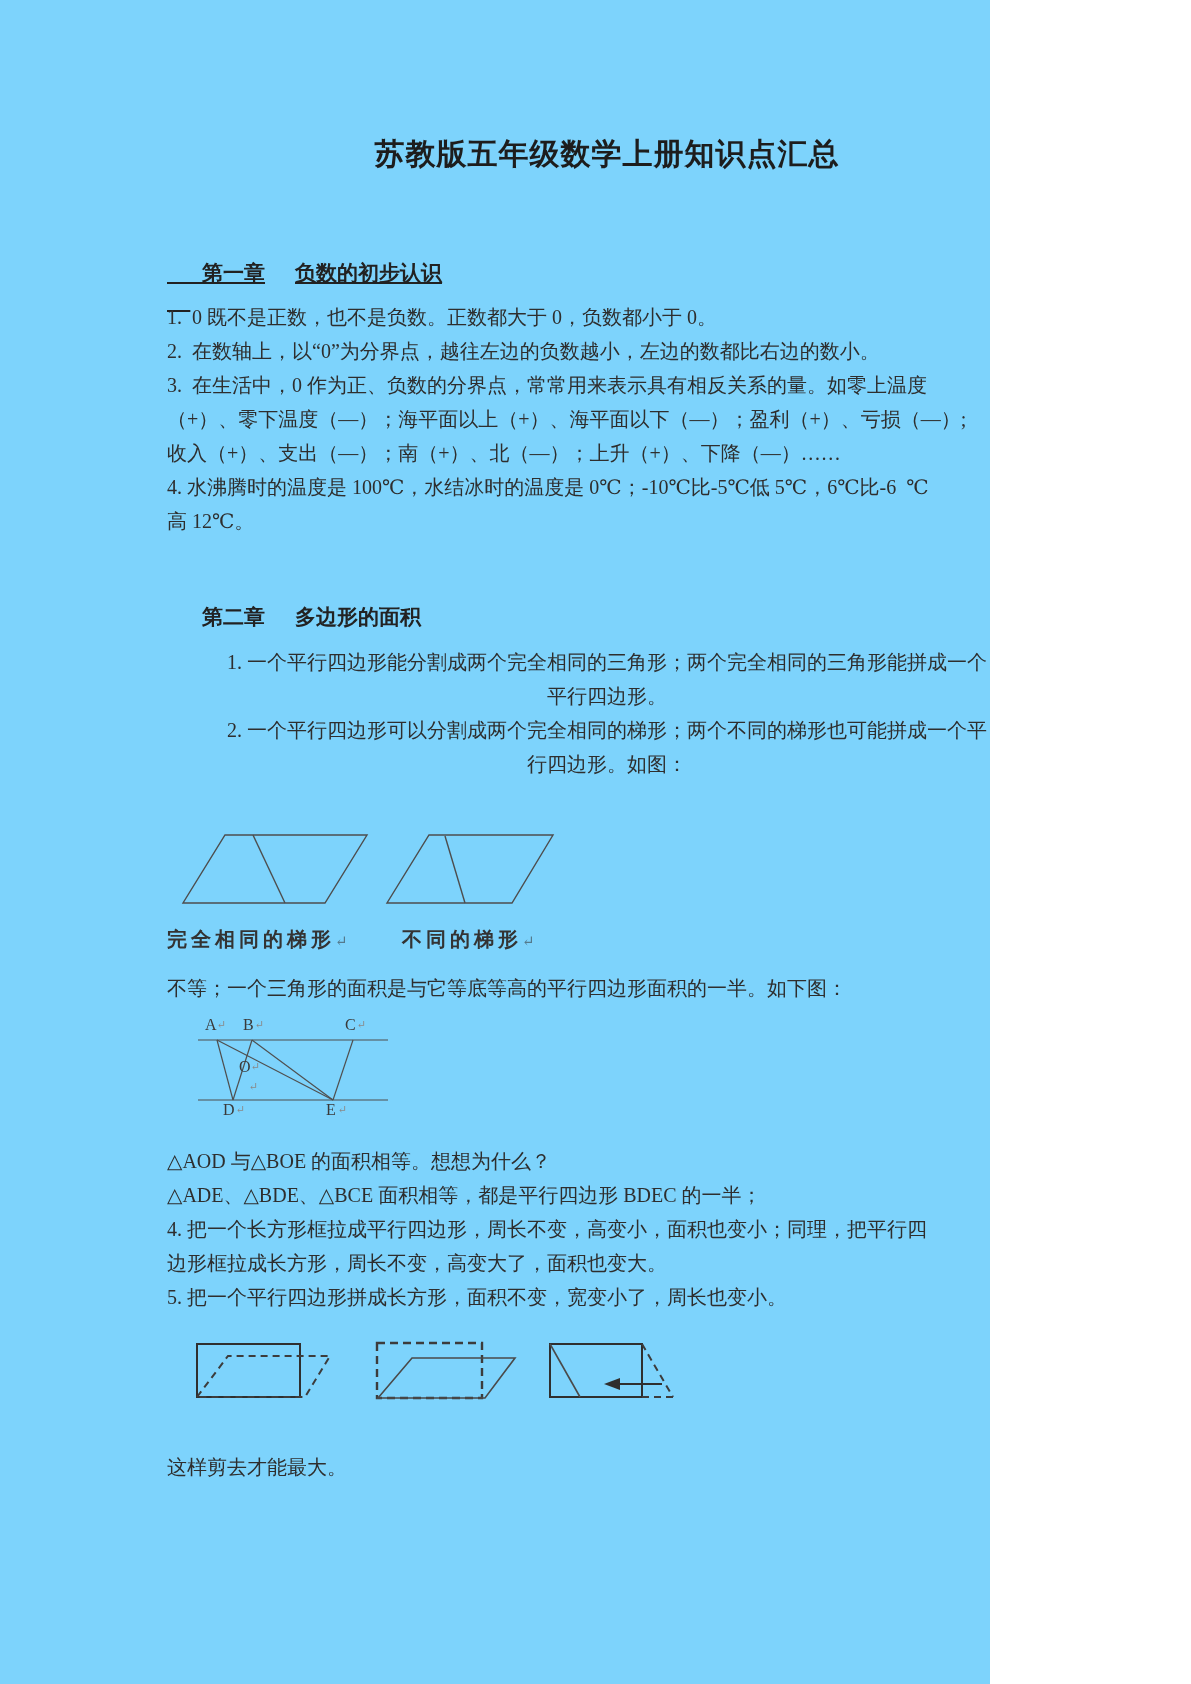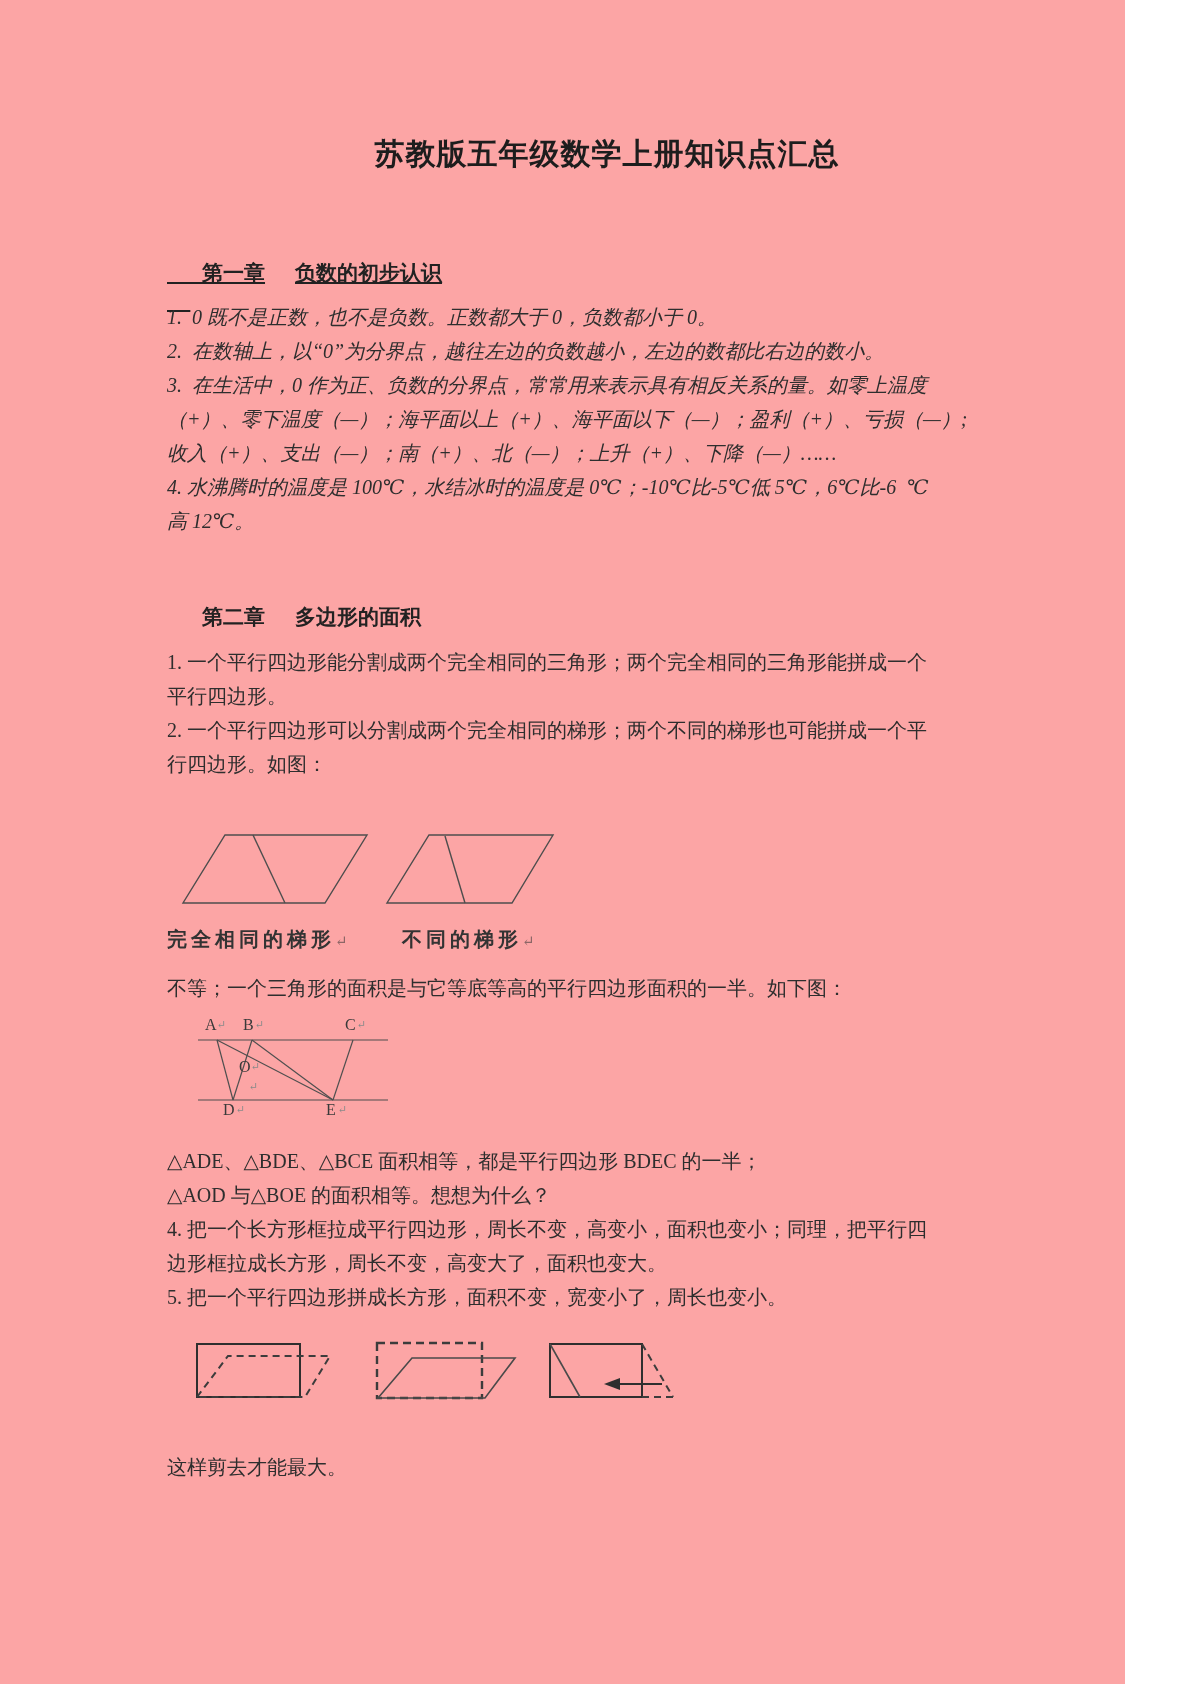--- a/index.html
+++ b/index.html
@@ -1,19 +1,19 @@
 <!DOCTYPE html>
 <html><head>
 <meta charset="utf-8">
 <style>
   html,body { margin:0; padding:0; background:#ffffff; }
   .page {
     position:relative;
-    width:1125px; height:1684px;
-    background:#fca5a5;
+    width:990px; height:1684px;
+    background:#7dd3fc;
     color:#2e2e2e;
     font-family:"Liberation Serif","DejaVu Serif",serif;
     overflow:hidden;
   }
   .content { position:absolute; left:167px; top:0; width:880px; }
 
   .doc-title {
     margin-top:134px;
     text-align:center;
     font-family:"Liberation Sans","DejaVu Sans",sans-serif;
@@ -27,22 +27,22 @@
     height:28px; line-height:28px; white-space:pre;
   }
   .ch-heading .ch-num { margin-right:30px; }
   .h-ch1 { margin-top:56px;text-decoration:underline; }
   .h-ch2 { margin-top:37px; }
 
   .para .line {
     height:34px; line-height:34px;
     font-size:20px; white-space:pre; color:#2e2e2e;
   }
-  .p-ch1   { margin-top:41px;font-style:italic; }
-  .p-ch2a  { margin-top:42px; }
+  .p-ch1   { margin-top:41px; }
+  .p-ch2a  { margin-top:42px;text-align:center; }
   .p-ch2b  { margin-top:29px; }
   .p-ch2c  { margin-top:27px; }
   .p-ch2d  { margin-top:43px; }
 
   .fig { display:block; }
   .fig-trapezoids { margin-top:44px; margin-left:0; }
   .fig-captions { position:relative; height:28px; margin-top:4px; }
   .fig-captions .cap {
     position:absolute; top:0;
     font-size:20px; font-weight:600; letter-spacing:4px; color:#333;
@@ -132,22 +132,22 @@
       <text class="vlabel" x="56" y="103">D</text>
       <text class="rmark" x="69" y="101">↵</text>
       <text class="vlabel" x="159" y="103">E</text>
       <text class="rmark" x="171" y="101">↵</text>
       <text class="vlabel" x="72" y="60">O</text>
       <text class="rmark" x="84" y="58">↵</text>
       <text class="rmark" x="82" y="78">↵</text>
     </svg>
 
     <div class="para p-ch2c">
+      <div class="line">△AOD 与△BOE 的面积相等。想想为什么？</div>
       <div class="line">△ADE、△BDE、△BCE 面积相等，都是平行四边形 BDEC 的一半；</div>
-      <div class="line">△AOD 与△BOE 的面积相等。想想为什么？</div>
       <div class="line">4. 把一个长方形框拉成平行四边形，周长不变，高变小，面积也变小；同理，把平行四</div>
       <div class="line">边形框拉成长方形，周长不变，高变大了，面积也变大。</div>
       <div class="line">5. 把一个平行四边形拼成长方形，面积不变，宽变小了，周长也变小。</div>
     </div>
 
     <svg class="fig fig-pull" width="520" height="70" viewBox="0 0 520 70">
 
       <g fill="none">
         <rect x="30" y="7" width="103" height="53" stroke="#2f2f2f" stroke-width="2"></rect>
         <polygon points="30,60 61,19 163,19 138,60" stroke="#3c3c3c" stroke-width="2" stroke-dasharray="7 5"></polygon>

